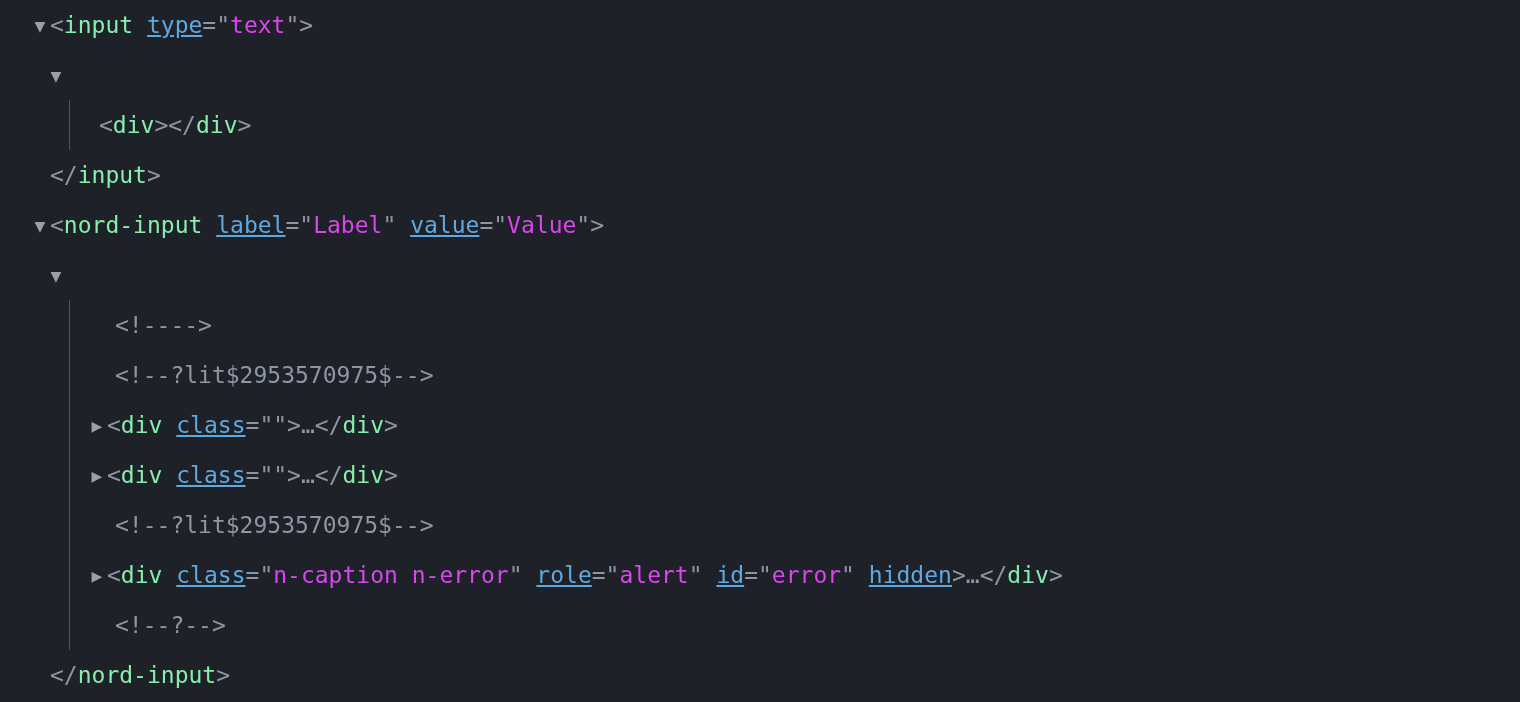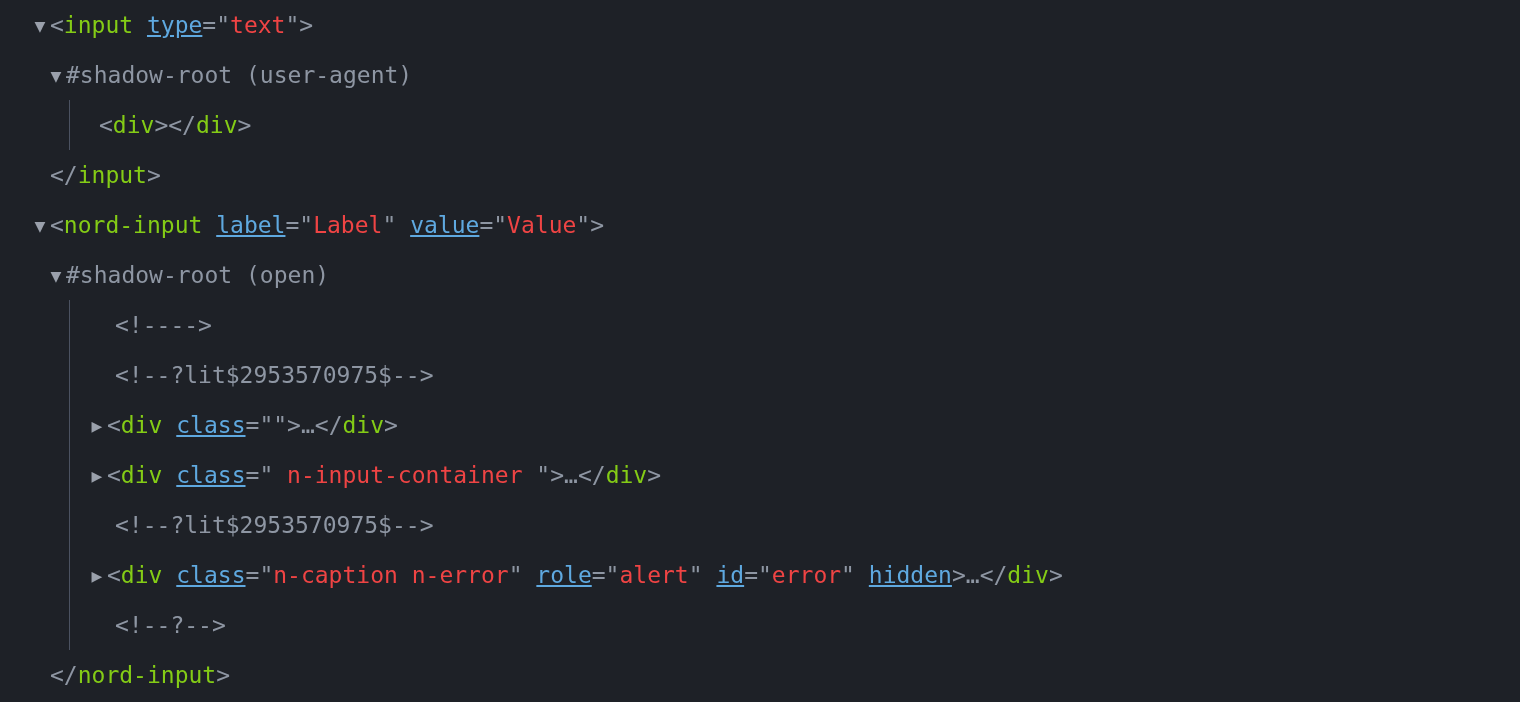--- a/index.html
+++ b/index.html
@@ -36,44 +36,43 @@
   .arrow {
     color: #9aa0ab;
     display: inline-block;
     width: 20px;
     text-align: center;
     user-select: none;
   }
   .arrow.down::before { content: "▼"; font-size: 18px; }
   .arrow.right::before { content: "▶"; font-size: 18px; }
   .bracket { color: #8e96a3; }
-  .tag     { color: #84cc16; }
+  .tag     { color: #86efac; }
   .attr    { color: #5fa9e0; text-decoration: underline; }
   .eq      { color: #8e96a3; }
   .quote   { color: #8e96a3; }
-  .val     { color: #ef4444; }
+  .val     { color: #d946ef; }
   .shadow  { color: #8e96a3; }
   .comment { color: #8e96a3; }
   .ellip   { color: #8e96a3; }
 </style>
 </head>
 <body>
 
 <div class="tree">
 
   <div class="row">
     <span class="pad" style="width:30px"></span>
     <span class="arrow down"></span>
     <span class="bracket">&lt;</span><span class="tag">input</span><span> </span><span class="attr">type</span><span class="eq">=</span><span class="quote">"</span><span class="val">text</span><span class="quote">"</span><span class="bracket">&gt;</span>
   </div>
 
   <div class="row">
     <span class="pad" style="width:46px"></span>
     <span class="arrow down"></span>
-    <span class="shadow">#shadow-root (user-agent)</span>
   </div>
 
   <div class="row">
     <span class="pad" style="width:62px"></span>
     <span class="indent-guide"></span>
     <span class="pad" style="width:37px"></span>
     <span class="bracket">&lt;</span><span class="tag">div</span><span class="bracket">&gt;&lt;/</span><span class="tag">div</span><span class="bracket">&gt;</span>
   </div>
 
   <div class="row">
@@ -83,21 +82,20 @@
 
   <div class="row">
     <span class="pad" style="width:30px"></span>
     <span class="arrow down"></span>
     <span class="bracket">&lt;</span><span class="tag">nord-input</span><span> </span><span class="attr">label</span><span class="eq">=</span><span class="quote">"</span><span class="val">Label</span><span class="quote">"</span><span> </span><span class="attr">value</span><span class="eq">=</span><span class="quote">"</span><span class="val">Value</span><span class="quote">"</span><span class="bracket">&gt;</span>
   </div>
 
   <div class="row">
     <span class="pad" style="width:46px"></span>
     <span class="arrow down"></span>
-    <span class="shadow">#shadow-root (open)</span>
   </div>
 
   <div class="row">
     <span class="pad" style="width:62px"></span>
     <span class="indent-guide"></span>
     <span class="pad" style="width:53px"></span>
     <span class="comment">&lt;!----&gt;</span>
   </div>
 
   <div class="row">
@@ -113,21 +111,21 @@
     <span class="pad" style="width:25px"></span>
     <span class="arrow right"></span>
     <span class="bracket">&lt;</span><span class="tag">div</span><span> </span><span class="attr">class</span><span class="eq">=</span><span class="quote">"</span><span class="quote">"</span><span class="bracket">&gt;</span><span class="ellip">…</span><span class="bracket">&lt;/</span><span class="tag">div</span><span class="bracket">&gt;</span>
   </div>
 
   <div class="row">
     <span class="pad" style="width:62px"></span>
     <span class="indent-guide"></span>
     <span class="pad" style="width:25px"></span>
     <span class="arrow right"></span>
-    <span class="bracket">&lt;</span><span class="tag">div</span><span> </span><span class="attr">class</span><span class="eq">=</span><span class="quote">"</span><span class="val"> n-input-container </span><span class="quote">"</span><span class="bracket">&gt;</span><span class="ellip">…</span><span class="bracket">&lt;/</span><span class="tag">div</span><span class="bracket">&gt;</span>
+    <span class="bracket">&lt;</span><span class="tag">div</span><span> </span><span class="attr">class</span><span class="eq">=</span><span class="quote">"</span><span class="quote">"</span><span class="bracket">&gt;</span><span class="ellip">…</span><span class="bracket">&lt;/</span><span class="tag">div</span><span class="bracket">&gt;</span>
   </div>
 
   <div class="row">
     <span class="pad" style="width:62px"></span>
     <span class="indent-guide"></span>
     <span class="pad" style="width:53px"></span>
     <span class="comment">&lt;!--?lit$2953570975$--&gt;</span>
   </div>
 
   <div class="row">

